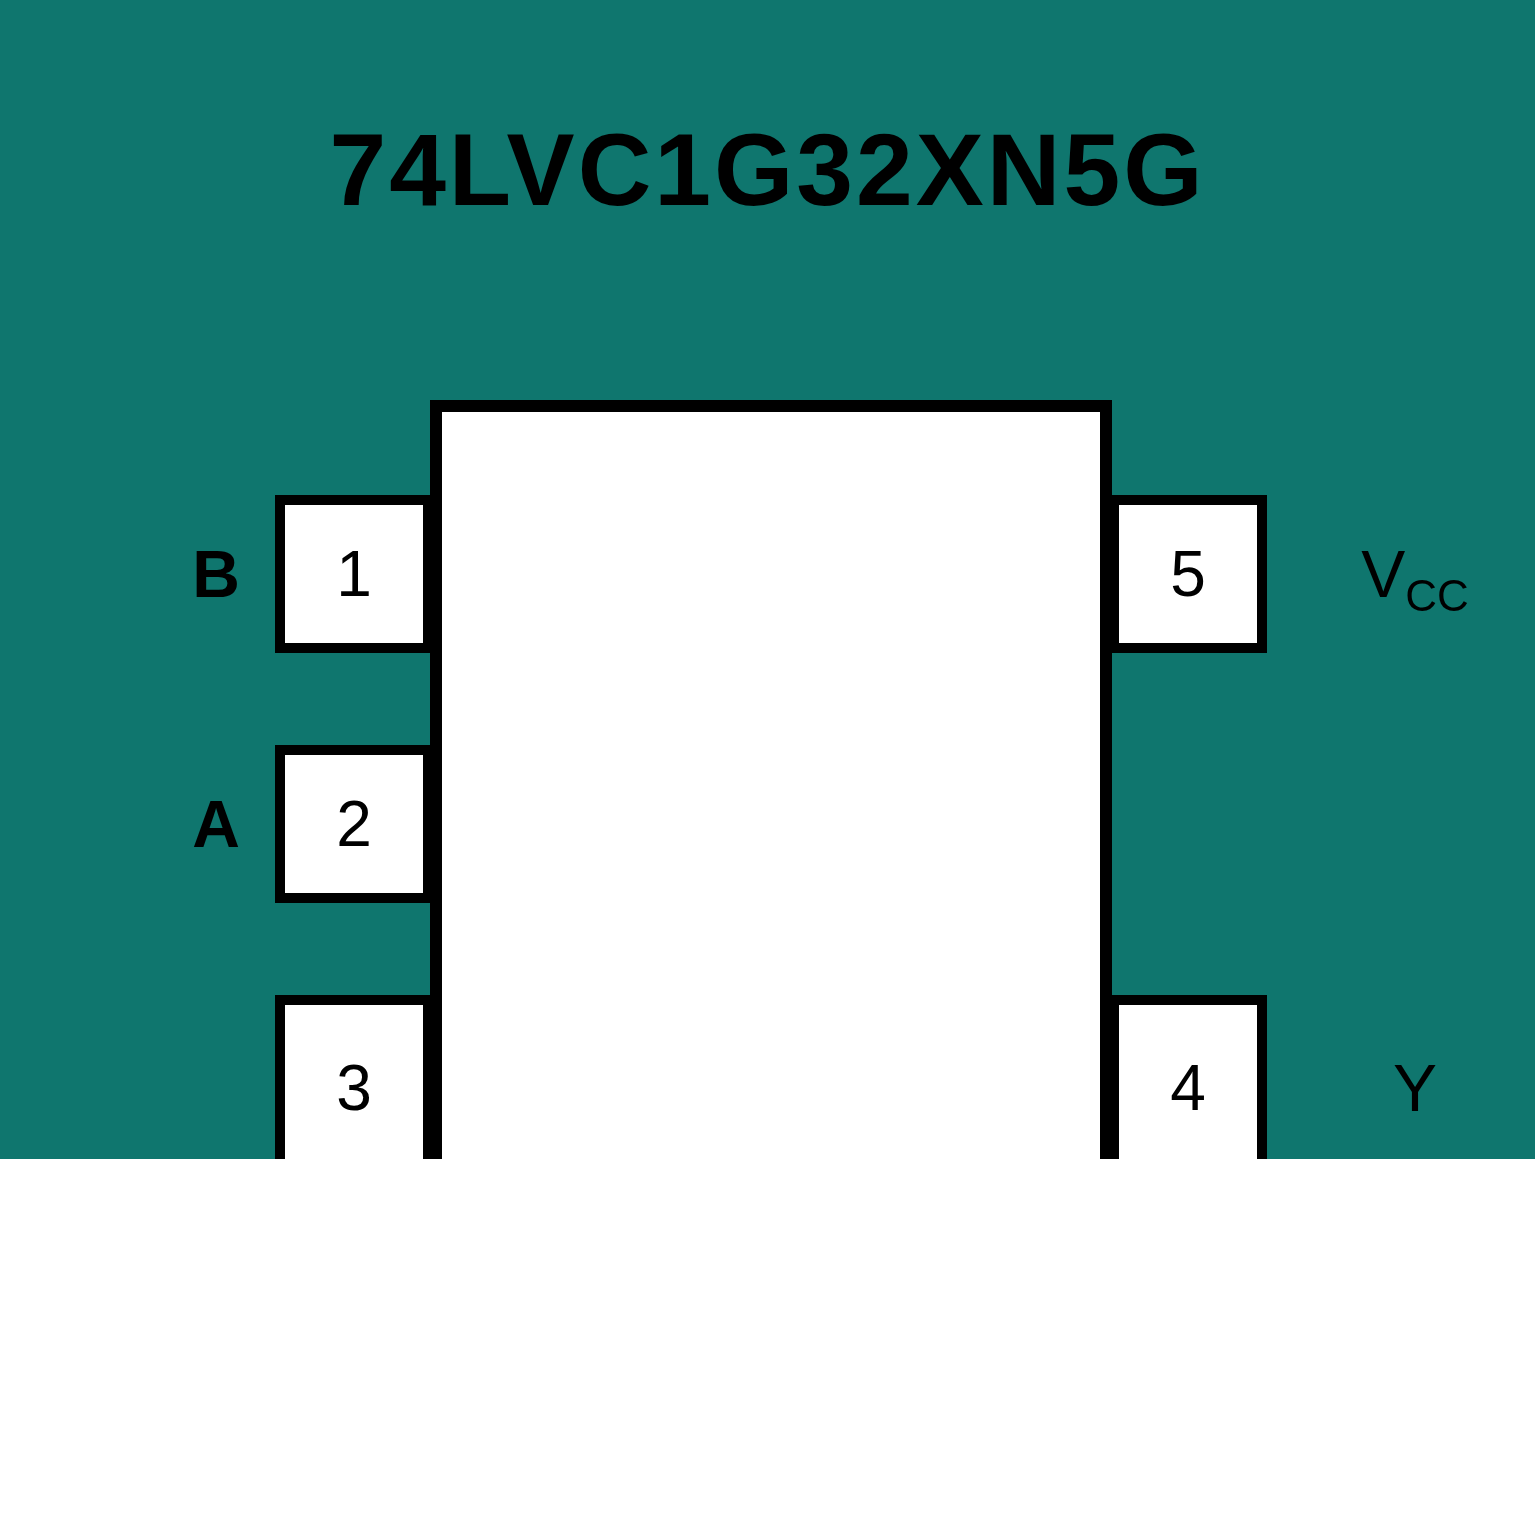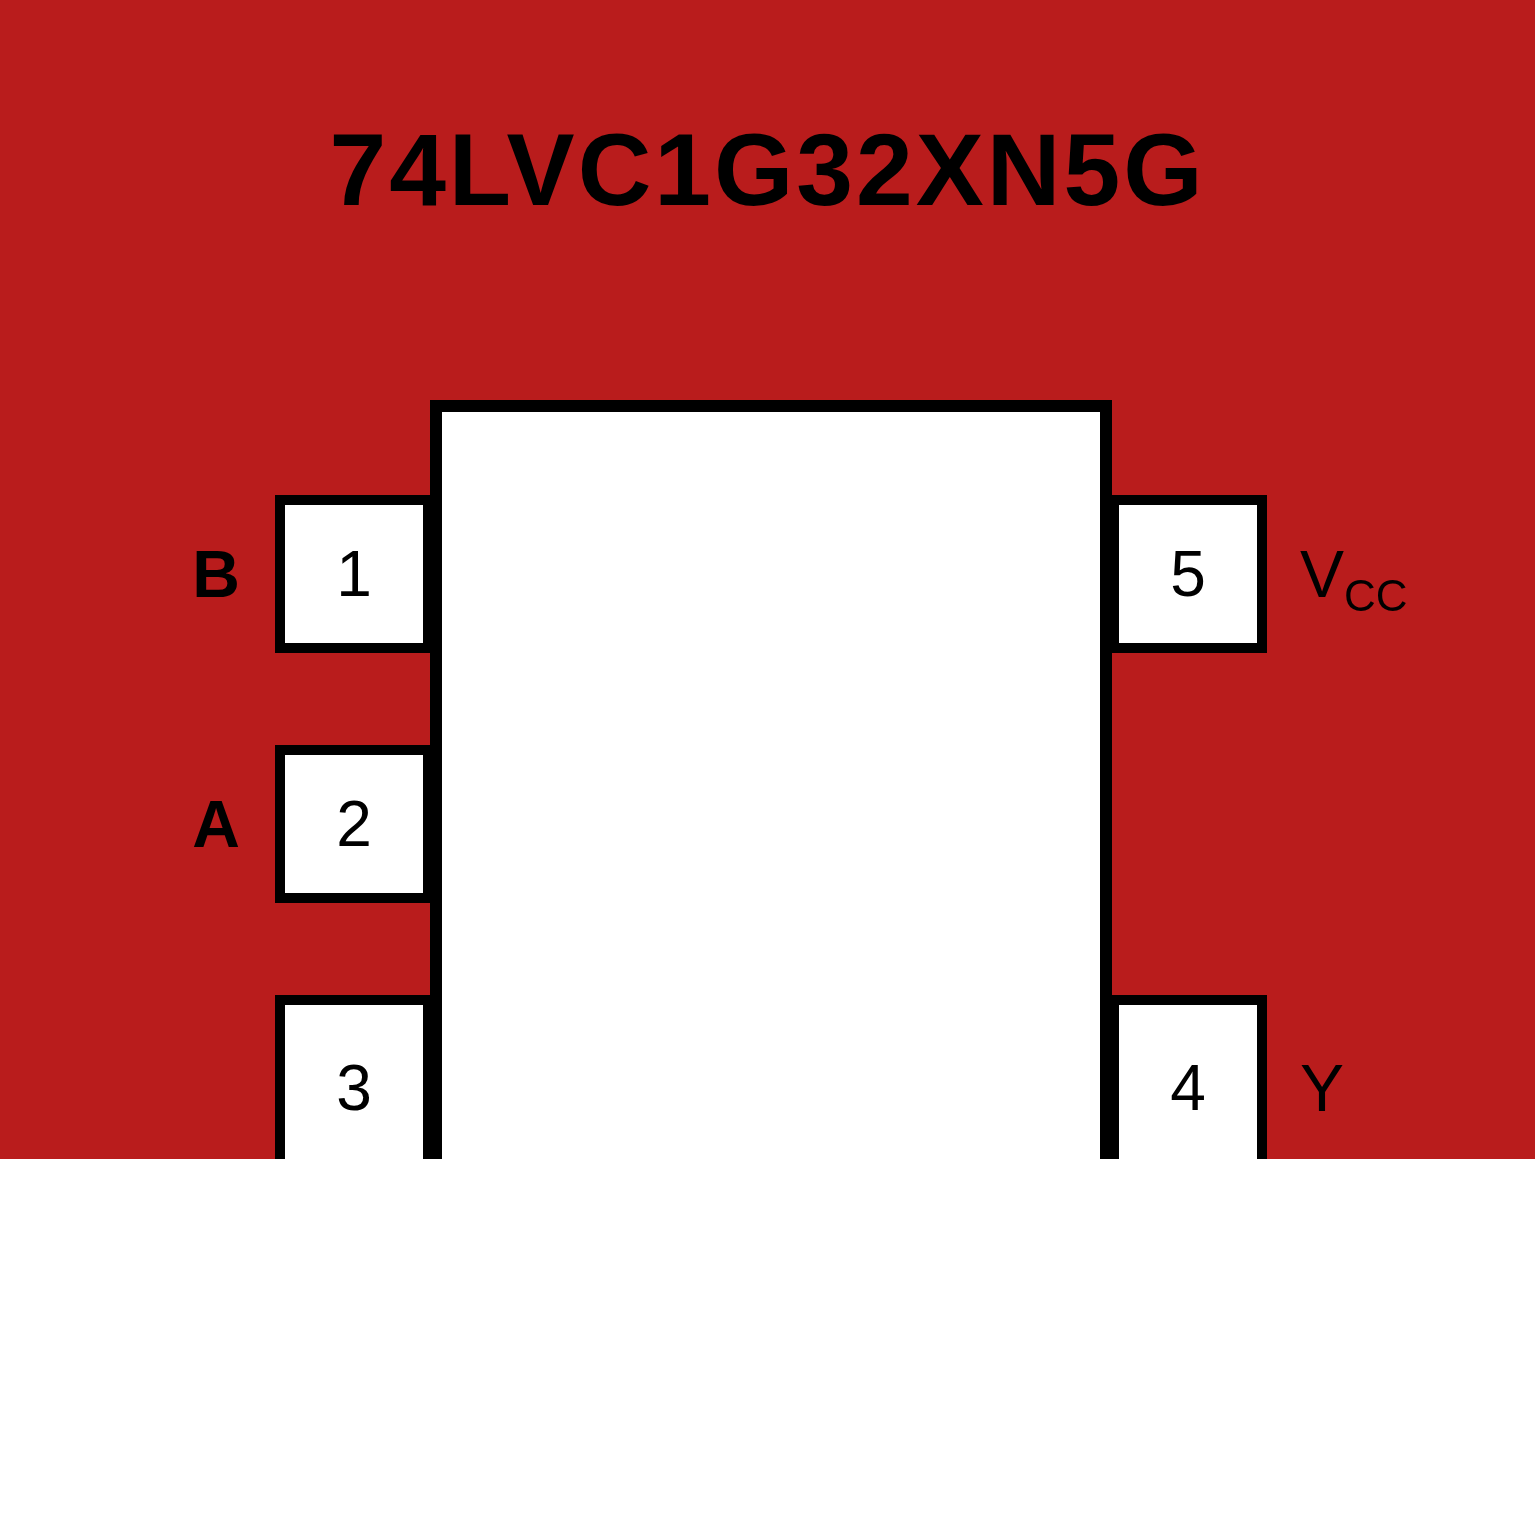--- a/index.html
+++ b/index.html
@@ -1,21 +1,21 @@
 <!DOCTYPE html>
 <html><head>
 <meta charset="utf-8">
 <style>
   * { margin: 0; padding: 0; box-sizing: border-box; }
   html, body { background: #ffffff; }
   .canvas {
     position: relative;
     width: 1535px;
     height: 1159px;
-    background: #b91c1c;
+    background: #0f766e;
     font-family: "Liberation Sans", sans-serif;
     color: #000000;
     overflow: hidden;
   }
   .title {
     position: absolute;
     top: 112px;
     left: 0;
     width: 100%;
     text-align: center;
@@ -57,21 +57,21 @@
   }
   .pin-label.left {
     left: 55px;
     width: 185px;
     justify-content: flex-end;
     font-weight: bold;
   }
   .pin-label.right {
     left: 1300px;
     width: 230px;
-    justify-content: flex-start;
+    justify-content: center;
     font-weight: 400;
   }
   .sub {
     font-size: 44px;
     position: relative;
     top: 14px;
   }
 </style>
 </head>
 <body>

